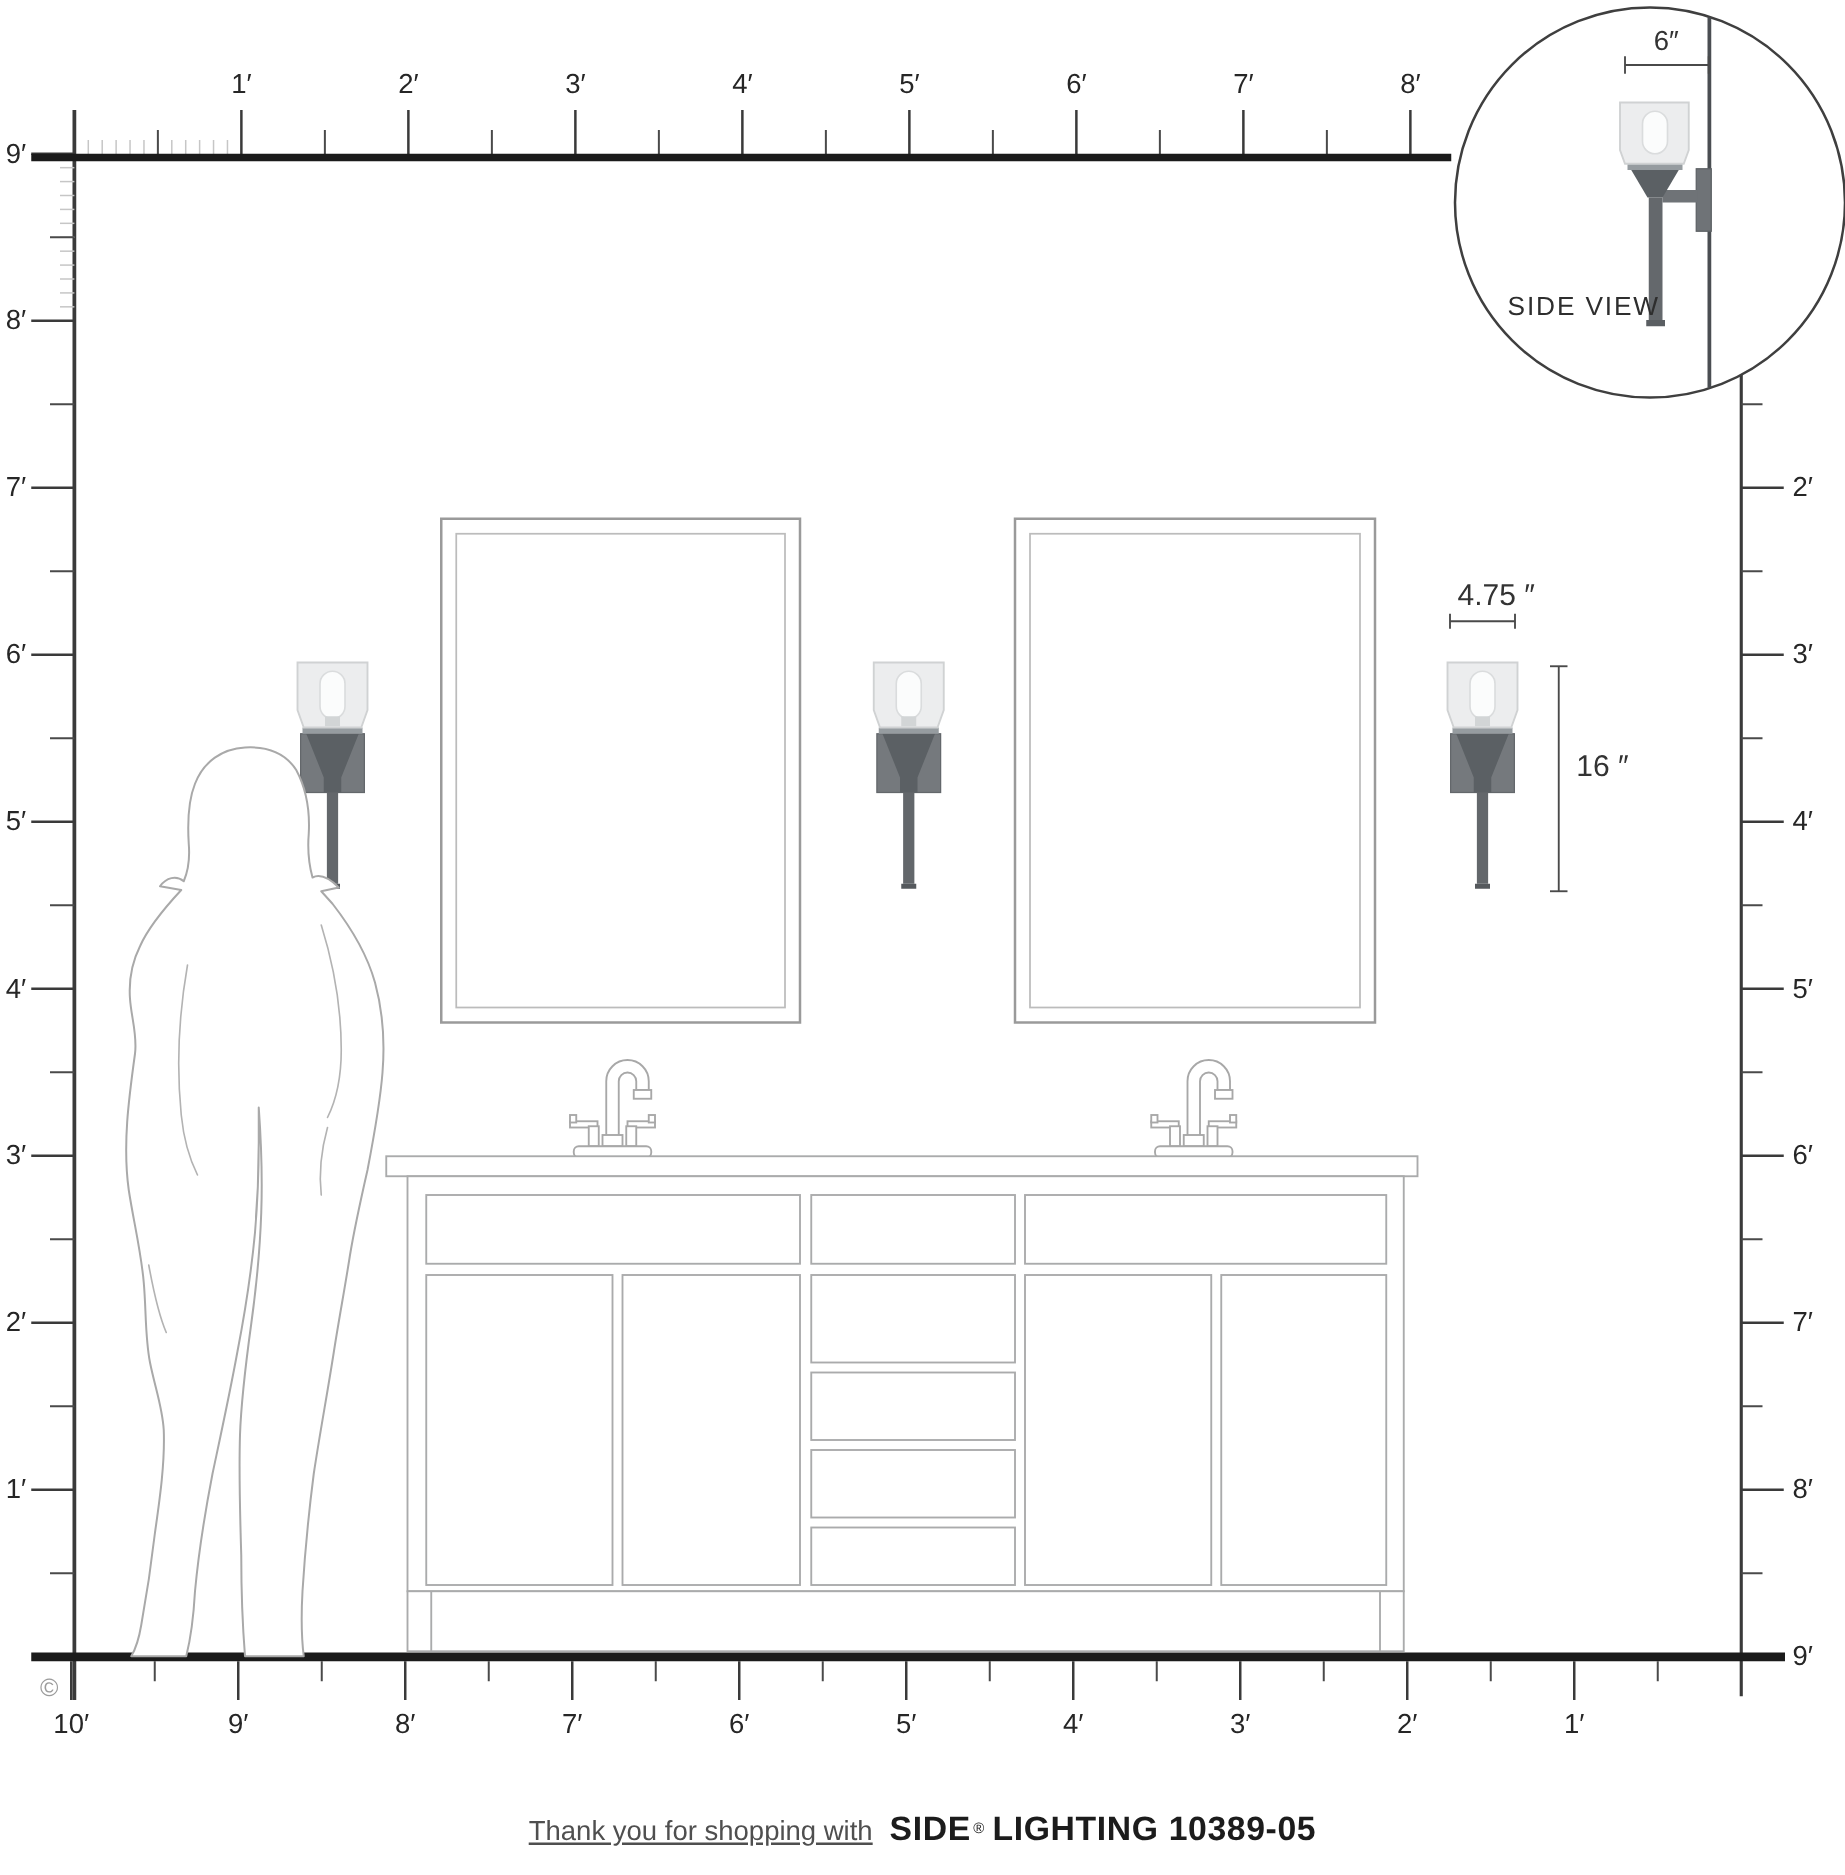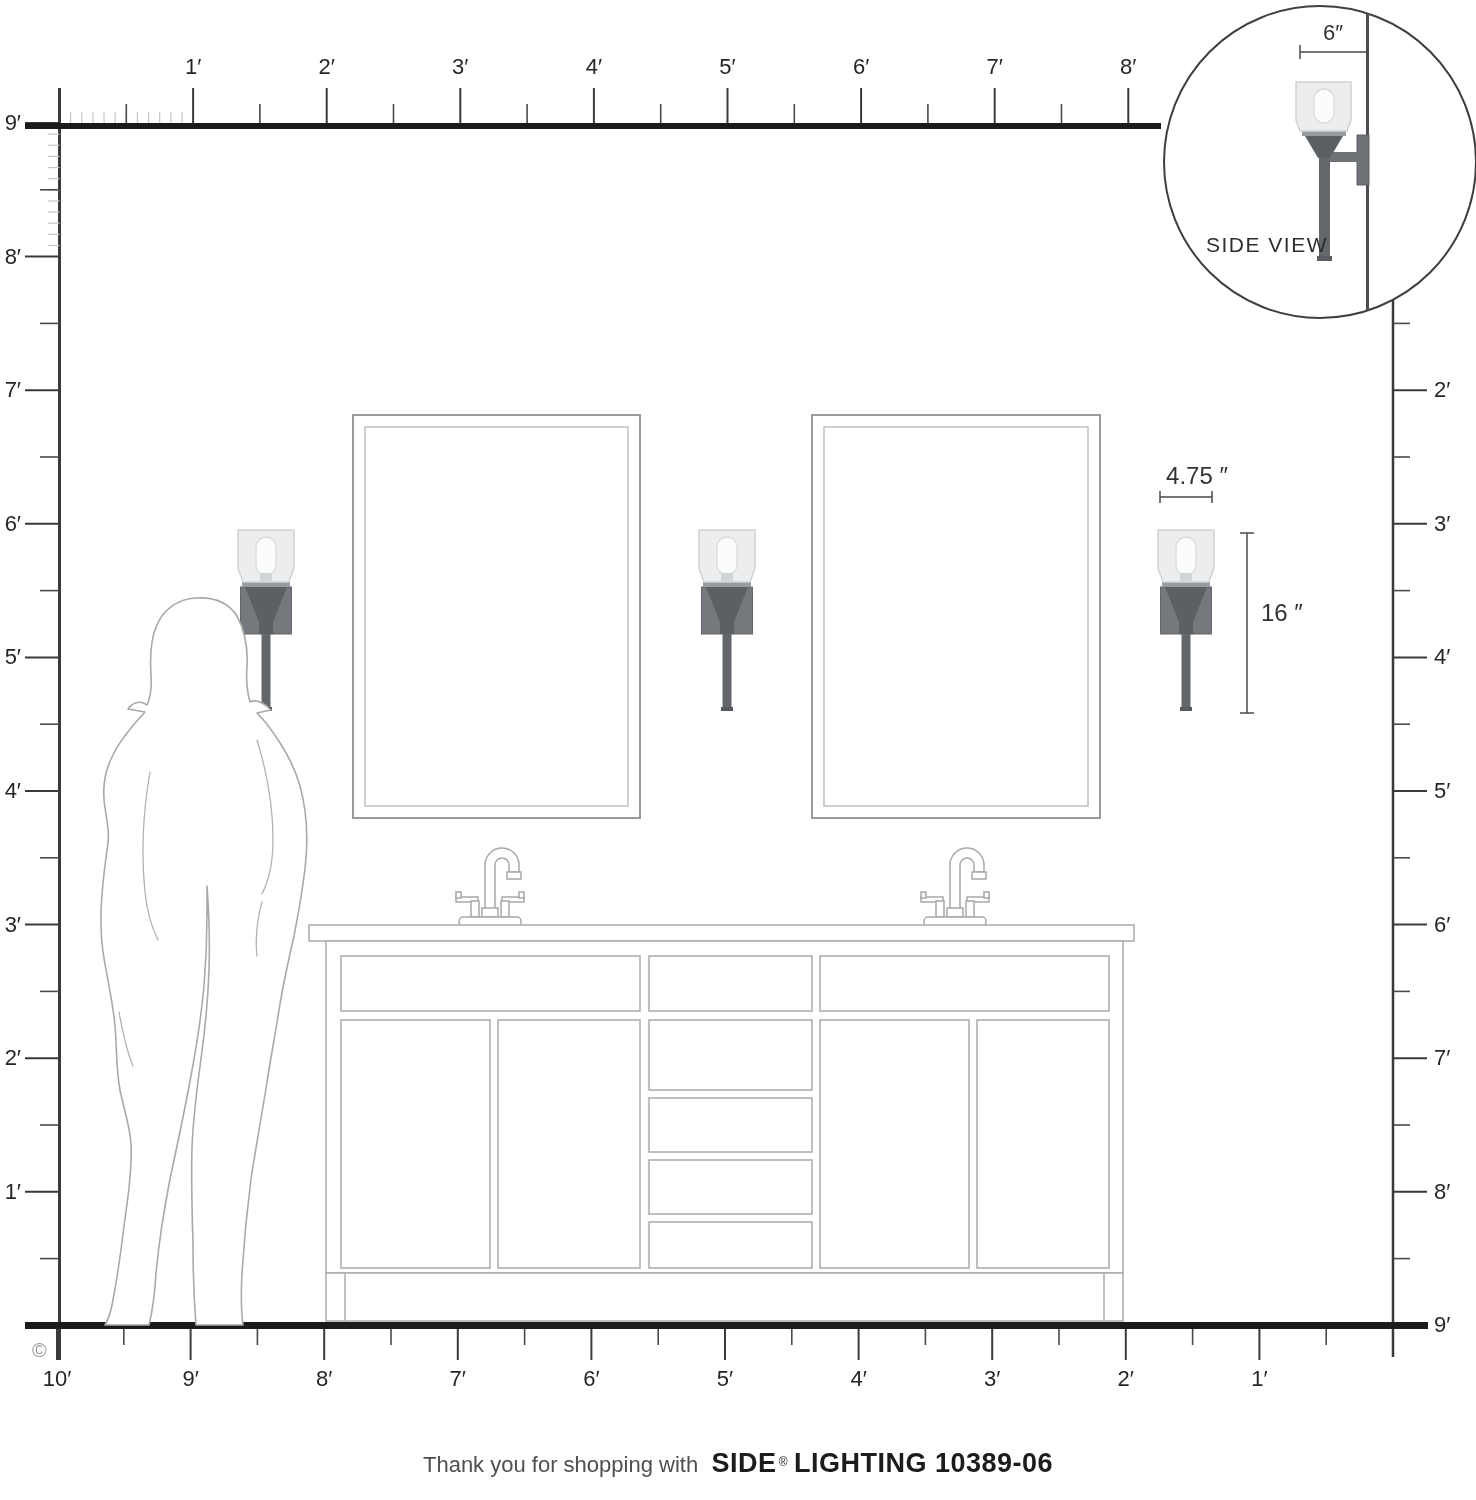--- a/index.html
+++ b/index.html
@@ -16,21 +16,21 @@
   .tick-inch{stroke:#c6c6c6;stroke-width:1.2;}
   .axis{stroke:#3a3a3a;}
   .thick{stroke:#1b1b1b;}
   .furn{fill:#ffffff;stroke:#aaabac;stroke-width:1.5;}
   .mirror-outer{fill:#ffffff;stroke:#9a9a9a;stroke-width:2;}
   .mirror-inner{fill:none;stroke:#bcbcbc;stroke-width:1.4;}
   .person{fill:#ffffff;stroke:#a9a9a9;stroke-width:1.6;stroke-linejoin:round;}
   .person-detail{fill:none;stroke:#b3b3b3;stroke-width:1.3;stroke-linecap:round;}
   .dimline{stroke:#4a4a4a;stroke-width:1.5;}
   #footer{position:absolute;left:0;top:1448px;width:100%;text-align:center;white-space:nowrap;}
-  #footer .pre{font-size:22px;color:#4f4f4f;}
+  #footer .pre{font-size:22px;color:#4f4f4f;text-decoration:underline;}
   #footer .brand{font-size:27px;font-weight:bold;color:#1c1c1c;margin-left:9px;letter-spacing:0.5px;}
   #footer .reg{font-size:12px;color:#1c1c1c;vertical-align:super;margin:0 2px;}
   #footer .prod{font-size:27px;font-weight:bold;color:#1c1c1c;letter-spacing:0.5px;}
 </style>
 </head>
 <body>
 
 <div id="canvas">
 <svg id="scene" width="1476" height="1500" viewBox="0 0 1476 1500">
 
@@ -299,15 +299,15 @@
     </g>
     <text x="1206" y="252" class="sideview-label">SIDE VIEW</text>
   </g>
 
   <text x="32" y="1357" class="copyright">©</text>
 </svg>
 
 <div id="footer">
   <span class="pre">Thank you for shopping with</span>
   <span class="brand">SIDE</span><span class="reg">®</span>
-  <span class="prod">LIGHTING 10389-06</span>
+  <span class="prod">LIGHTING 10389-05</span>
 </div>
 </div>
 
 </body></html>

